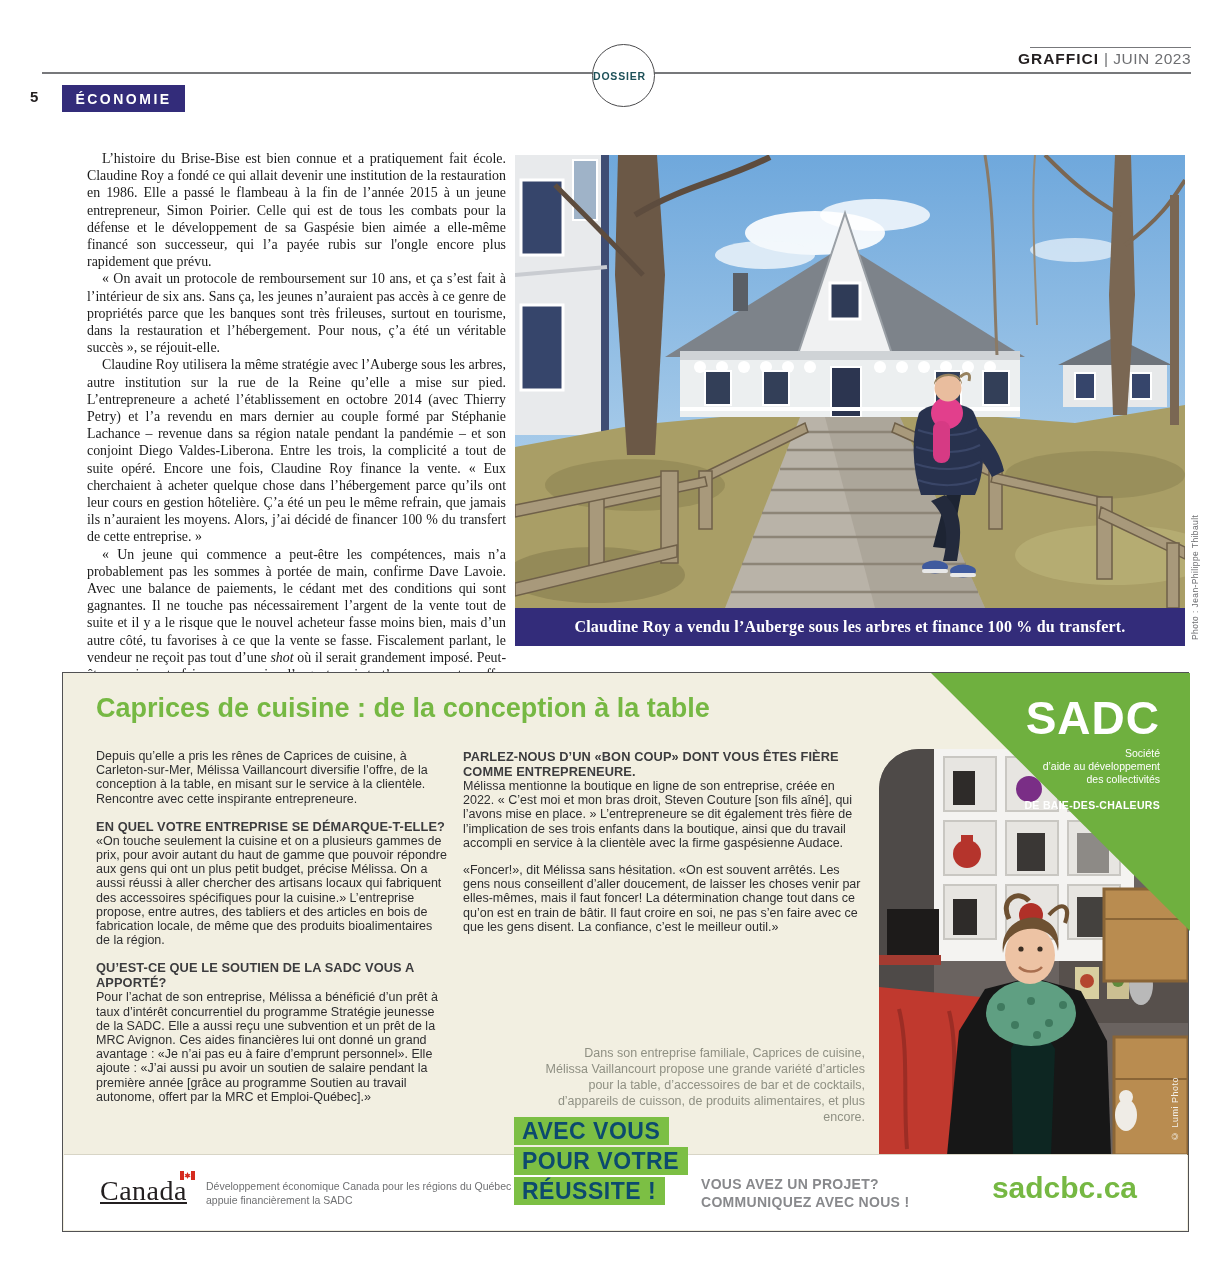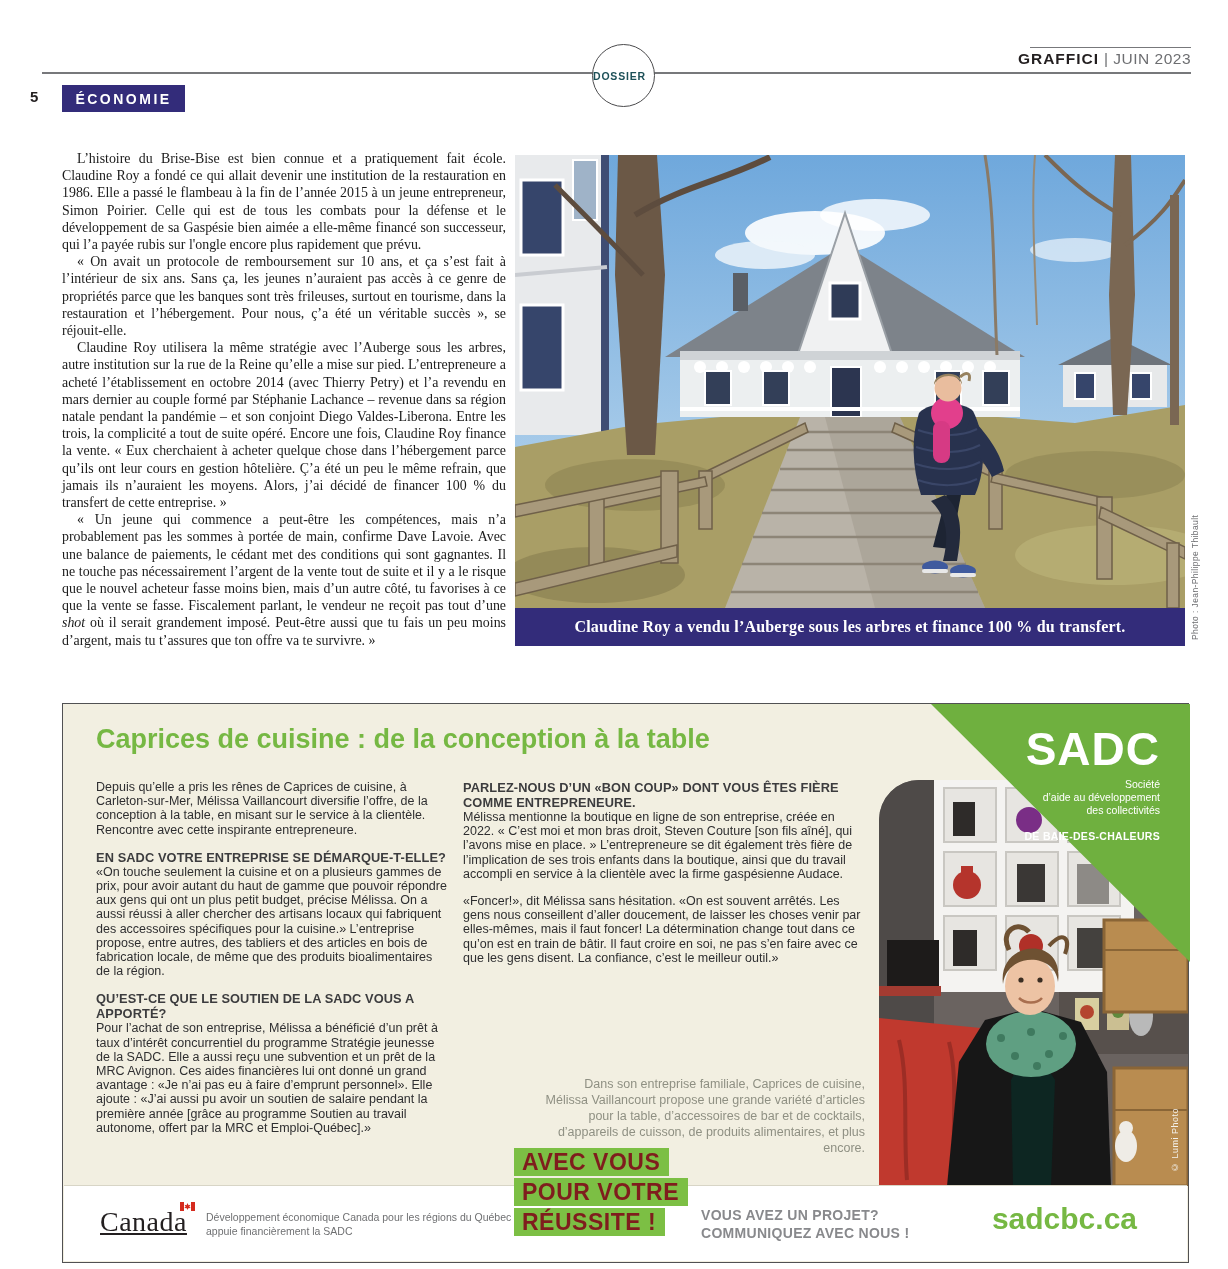--- a/index.html
+++ b/index.html
@@ -17,34 +17,34 @@
         font-size:10.5px; font-weight:bold; letter-spacing:.8px; color:#1d5058; }
   #page-number { position:absolute; left:30px; top:88px; font-size:15px; font-weight:bold; color:#231f20; }
   #section-badge { position:absolute; left:62px; top:85px; width:123px; height:27px;
         background:#332c7a; color:#fff; display:flex; align-items:center; justify-content:center;
         font-size:14px; font-weight:bold; letter-spacing:2.5px; }
 
   
   #article { position:absolute; left:62px; top:150px; width:444px;
         font-family:"Liberation Serif", serif; font-size:13.9px; line-height:17.2px;
         color:#1a1a1a; text-align:justify; hyphens:auto; }
-  #article p { text-indent:15px; }
+  #article p { text-indent:15px;margin-left:25px; }
   #article .it { font-style:italic; }
 
   
   #main-photo { position:absolute; left:515px; top:155px; width:670px; height:453px; overflow:hidden; }
   #photo-caption-bar { position:absolute; left:515px; top:608px; width:670px; height:38px;
         background:#332c7a; color:#ffffff; display:flex; align-items:center; justify-content:center;
         font-family:"Liberation Serif", serif; font-weight:bold; font-size:16px; letter-spacing:.2px; }
   #photo-credit { position:absolute; left:1190px; top:440px; height:200px;
         writing-mode:vertical-rl; transform:rotate(180deg);
         font-size:8.5px; color:#6d6e71; letter-spacing:.4px; }
 
   
-  #ad { position:absolute; left:62px; top:703px; width:1127px; height:560px;
+  #ad { position:absolute; left:62px; top:672px; width:1127px; height:560px;
         background:#f2efe1; border:1px solid #515153;padding-left:28px; }
   #ad-headline { position:absolute; left:33px; top:20px; font-size:27px; font-weight:bold; color:#76b843; }
   .ad-col { position:absolute; font-size:12.5px; line-height:14.2px; color:#2e2e30; }
   .ad-col .qa { margin-top:13px; }
   .ad-col h3 { font-size:12.8px; line-height:15px; font-weight:bold; color:#3c3c3e; letter-spacing:.1px; }
   #ad-col-left  { left:33px;  top:76px; width:353px; }
   #ad-col-mid   { left:400px; top:76px; width:401px; }
   #ad-photo-caption { position:absolute; left:482px; top:372px; width:320px; text-align:right;
         font-size:12.5px; line-height:16px; color:#8f9083; }
 
@@ -53,21 +53,21 @@
   #green-triangle { position:absolute; left:868px; top:0; width:259px; height:258px;
         background:#6fb03f; clip-path:polygon(0 0,100% 0,100% 100%); z-index:2; }
   #sadc-logo { position:absolute; right:28px; top:22px; width:230px; text-align:right; color:#ffffff; z-index:3; }
   #sadc-logo .name { font-size:46px; font-weight:bold; line-height:46px; letter-spacing:1px; }
   #sadc-logo .tag  { margin-top:6px; font-size:10.5px; line-height:13px; }
   #sadc-logo .region { margin-top:13px; font-size:10.5px; font-weight:bold; letter-spacing:.3px; }
   #lumi-credit { position:absolute; right:8px; bottom:14px; writing-mode:vertical-rl; transform:rotate(180deg);
         font-size:9px; color:#f4f2ec; letter-spacing:.5px; }
 
   #slogan { position:absolute; left:451px; top:444px; z-index:4; }
-  #slogan div { display:table; background:#7cbf44; color:#7f1d1d; font-weight:bold;
+  #slogan div { display:table; background:#7cbf44; color:#0c4a6e; font-weight:bold;
         font-size:23px; line-height:23px; padding:3px 9px 2px 8px; margin-bottom:2px; letter-spacing:.5px; }
 
   #ad-footer { position:absolute; left:1px; right:1px; bottom:1px; height:76px; background:#ffffff;
         border-top:1px solid #d8d5c6; z-index:2; }
   #canada-wordmark { position:absolute; left:36px; top:20px; font-family:"Liberation Serif", serif;
         font-size:28px; color:#231f20; letter-spacing:.5px;text-decoration:underline; }
   #canada-flag { position:absolute; left:116px; top:16px; }
   #funding-text { position:absolute; left:142px; top:24px; font-size:10.5px; line-height:14px; color:#6f7072; }
   #ad-cta { position:absolute; left:637px; top:20px; font-size:14px; line-height:18px;
         font-weight:bold; color:#88898c; letter-spacing:.3px; }
@@ -230,21 +230,21 @@
   </div>
   <div id="photo-credit">Photo : Jean-Philippe Thibault</div>
 
   <div id="ad">
 
     <div id="ad-headline">Caprices de cuisine : de la conception à la table</div>
 
     <div id="ad-col-left" class="ad-col">
       <p>Depuis qu’elle a pris les rênes de Caprices de cuisine, à Carleton-sur-Mer, Mélissa Vaillancourt diversifie l’offre, de la conception à la table, en misant sur le service à la clientèle. Rencontre avec cette inspirante entrepreneure.</p>
       <div class="qa">
-        <h3>EN SADC VOTRE ENTREPRISE SE DÉMARQUE-T-ELLE?</h3>
+        <h3>EN QUEL VOTRE ENTREPRISE SE DÉMARQUE-T-ELLE?</h3>
         <p>«On touche seulement la cuisine et on a plusieurs gammes de prix, pour avoir autant du haut de gamme que pouvoir répondre aux gens qui ont un plus petit budget, précise Mélissa. On a aussi réussi à aller chercher des artisans locaux qui fabriquent des accessoires spécifiques pour la cuisine.» L’entreprise propose, entre autres, des tabliers et des articles en bois de fabrication locale, de même que des produits bioalimentaires de la région.</p>
       </div>
       <div class="qa">
         <h3>QU’EST-CE QUE LE SOUTIEN DE LA SADC VOUS A APPORTÉ?</h3>
         <p>Pour l’achat de son entreprise, Mélissa a bénéficié d’un prêt à taux d’intérêt concurrentiel du programme Stratégie jeunesse de la SADC. Elle a aussi reçu une subvention et un prêt de la MRC Avignon. Ces aides financières lui ont donné un grand avantage : «Je n’ai pas eu à faire d’emprunt personnel». Elle ajoute : «J’ai aussi pu avoir un soutien de salaire pendant la première année [grâce au programme Soutien au travail autonome, offert par la MRC et Emploi-Québec].»</p>
       </div>
     </div>
 
     <div id="ad-col-mid" class="ad-col">
       <div>

